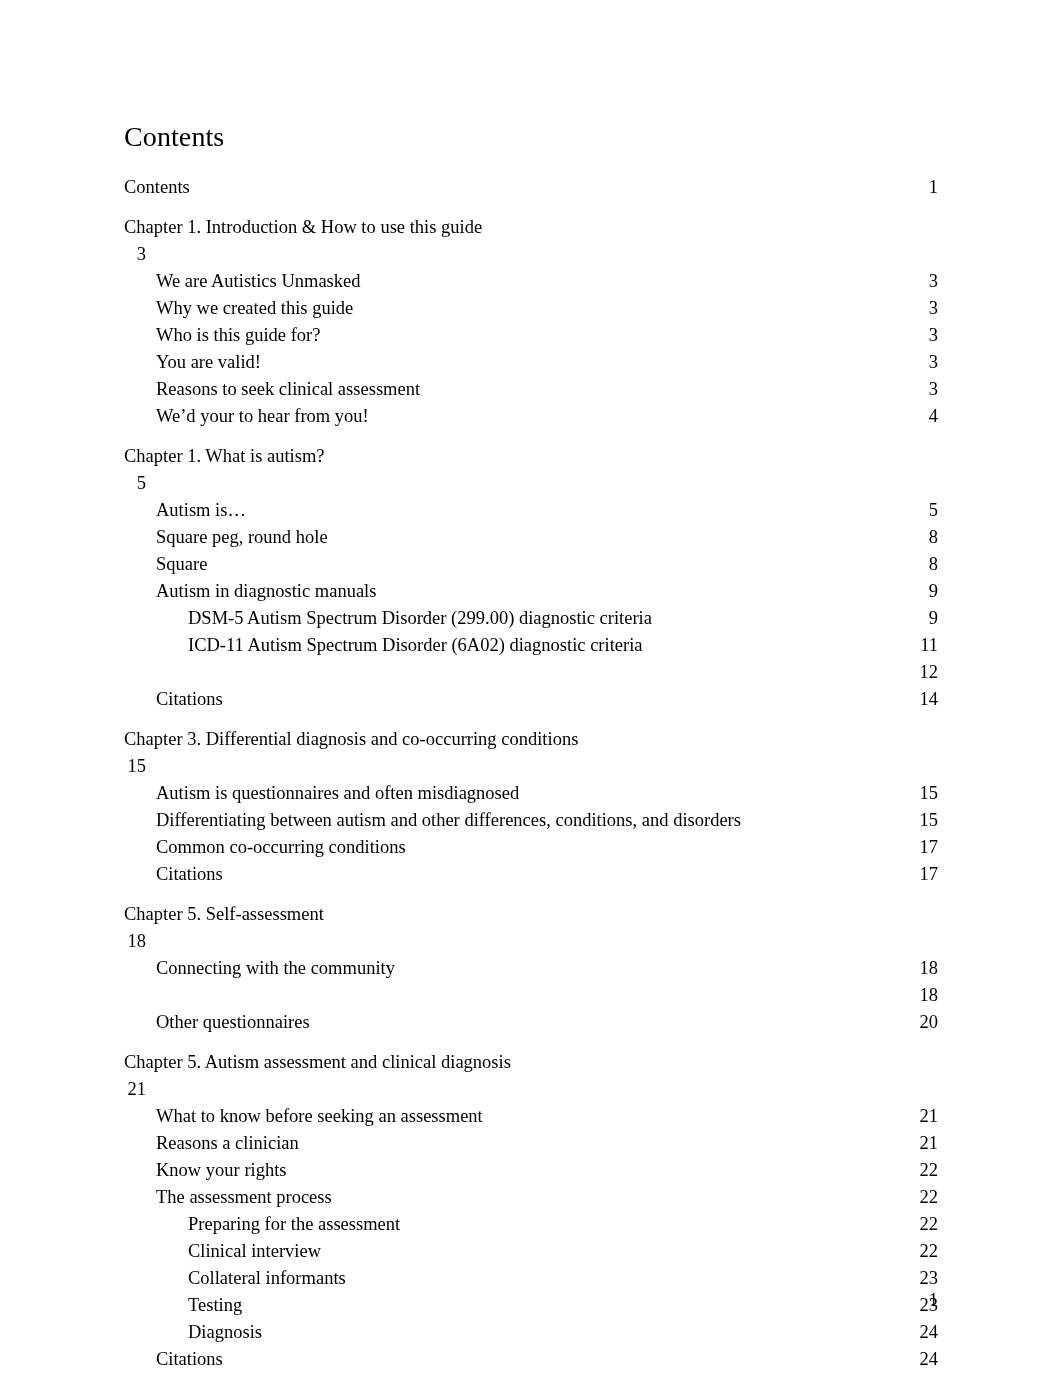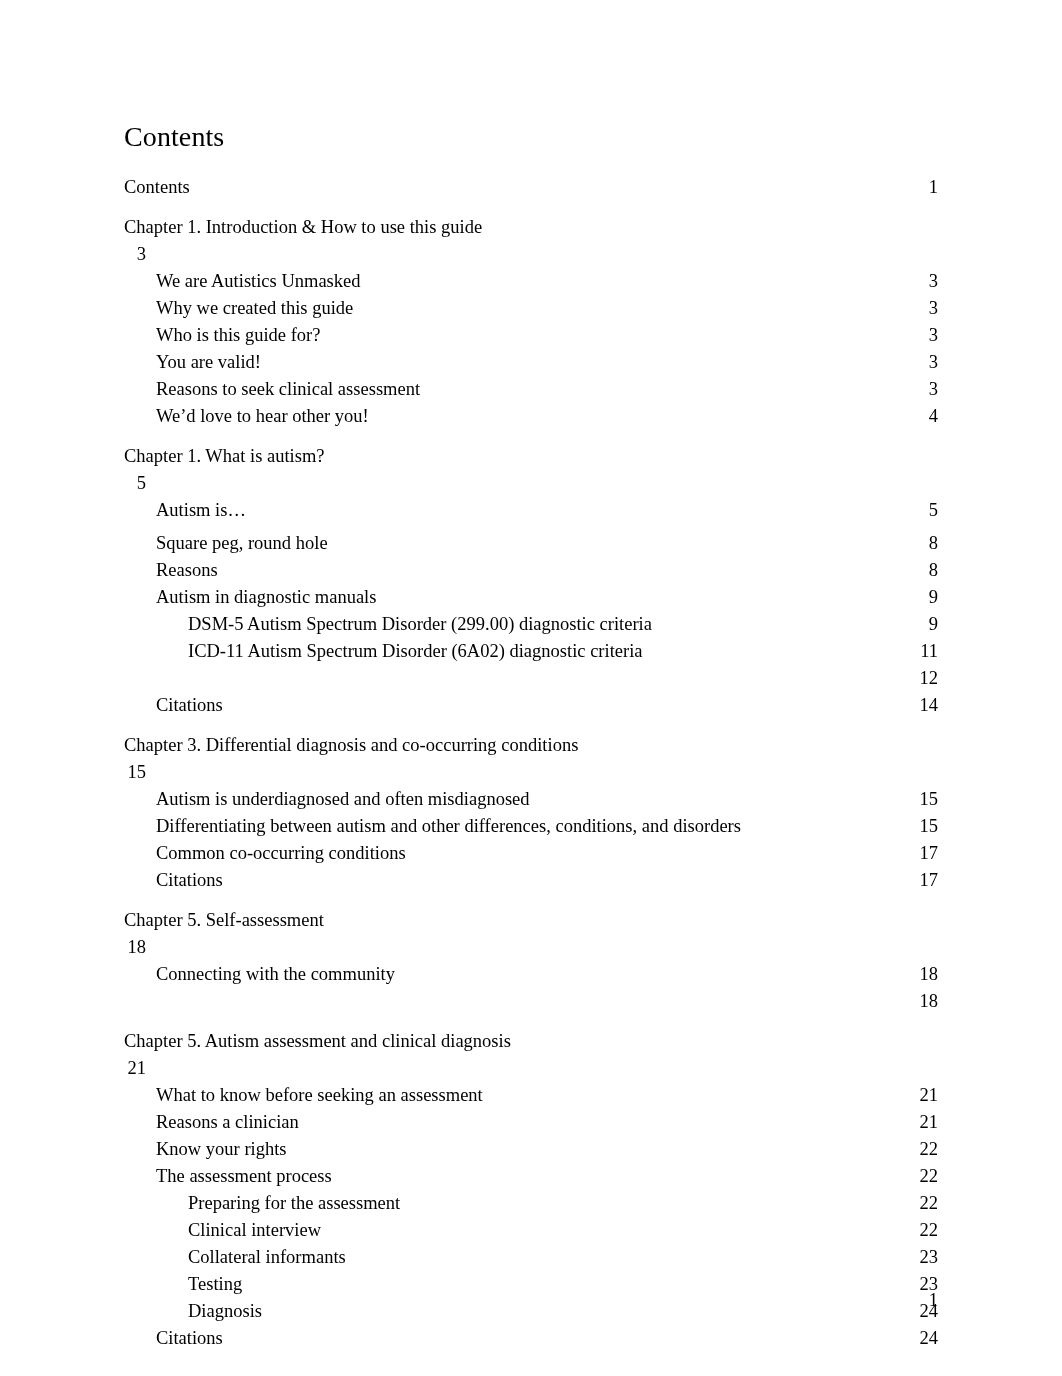--- a/index.html
+++ b/index.html
@@ -64,21 +64,21 @@
     flex: 0 0 auto;
     text-align: right;
     min-width: 22px;
   }
   
   .lvl-1 { padding-left: 0px; }
   .lvl-2 { padding-left: 32px; }
   .lvl-3 { padding-left: 64px; }
   
   .gap-top { margin-top: 13px; flex-direction: column; }
-  .gap-small { margin-top: 6px; gap: 12px; }
+  .gap-small { margin-top: 0; gap: 12px; }
   .page-footer {
     position: absolute;
     left: 124px;
     top: 1288px;
     width: 814px;
     font-size: 18.5px;
     line-height: 24px;
     text-align: right;
     color: #000000;
   }
@@ -122,41 +122,41 @@
           <span class="entry-title">You are valid!</span>
           <span class="entry-leader"></span>
           <span class="entry-page">3</span>
         </li>
         <li class="toc-entry lvl-2">
           <span class="entry-title">Reasons to seek clinical assessment</span>
           <span class="entry-leader"></span>
           <span class="entry-page">3</span>
         </li>
         <li class="toc-entry lvl-2">
-          <span class="entry-title">We’d love to hear other you!</span>
+          <span class="entry-title">We’d your to hear from you!</span>
           <span class="entry-leader"></span>
           <span class="entry-page">4</span>
         </li>
         <li class="toc-entry lvl-1 gap-top">
           <span class="entry-title">Chapter 1. What is autism?</span>
           <span class="entry-leader"></span>
           <span class="entry-page">5</span>
         </li>
         <li class="toc-entry lvl-2">
           <span class="entry-title">Autism is…</span>
           <span class="entry-leader"></span>
           <span class="entry-page">5</span>
         </li>
         <li class="toc-entry lvl-2 gap-small">
           <span class="entry-title">Square peg, round hole</span>
           <span class="entry-leader"></span>
           <span class="entry-page">8</span>
         </li>
         <li class="toc-entry lvl-2">
-          <span class="entry-title">Reasons</span>
+          <span class="entry-title">Square</span>
           <span class="entry-leader"></span>
           <span class="entry-page">8</span>
         </li>
         <li class="toc-entry lvl-2">
           <span class="entry-title">Autism in diagnostic manuals</span>
           <span class="entry-leader"></span>
           <span class="entry-page">9</span>
         </li>
         <li class="toc-entry lvl-3">
           <span class="entry-title">DSM-5 Autism Spectrum Disorder (299.00) diagnostic criteria</span>
@@ -176,21 +176,21 @@
           <span class="entry-title">Citations</span>
           <span class="entry-leader"></span>
           <span class="entry-page">14</span>
         </li>
         <li class="toc-entry lvl-1 gap-top">
           <span class="entry-title">Chapter 3. Differential diagnosis and co-occurring conditions</span>
           <span class="entry-leader"></span>
           <span class="entry-page">15</span>
         </li>
         <li class="toc-entry lvl-2">
-          <span class="entry-title">Autism is underdiagnosed and often misdiagnosed</span>
+          <span class="entry-title">Autism is questionnaires and often misdiagnosed</span>
           <span class="entry-leader"></span>
           <span class="entry-page">15</span>
         </li>
         <li class="toc-entry lvl-2">
           <span class="entry-title">Differentiating between autism and other differences, conditions, and disorders</span>
           <span class="entry-leader"></span>
           <span class="entry-page">15</span>
         </li>
         <li class="toc-entry lvl-2">
           <span class="entry-title">Common co-occurring conditions</span>
@@ -209,20 +209,25 @@
         </li>
         <li class="toc-entry lvl-2">
           <span class="entry-title">Connecting with the community</span>
           <span class="entry-leader"></span>
           <span class="entry-page">18</span>
         </li>
         <li class="toc-entry lvl-2">
           <span class="entry-leader"></span>
           <span class="entry-page">18</span>
         </li>
+        <li class="toc-entry lvl-2">
+          <span class="entry-title">Other questionnaires</span>
+          <span class="entry-leader"></span>
+          <span class="entry-page">20</span>
+        </li>
         <li class="toc-entry lvl-1 gap-top">
           <span class="entry-title">Chapter 5. Autism assessment and clinical diagnosis</span>
           <span class="entry-leader"></span>
           <span class="entry-page">21</span>
         </li>
         <li class="toc-entry lvl-2">
           <span class="entry-title">What to know before seeking an assessment</span>
           <span class="entry-leader"></span>
           <span class="entry-page">21</span>
         </li>

